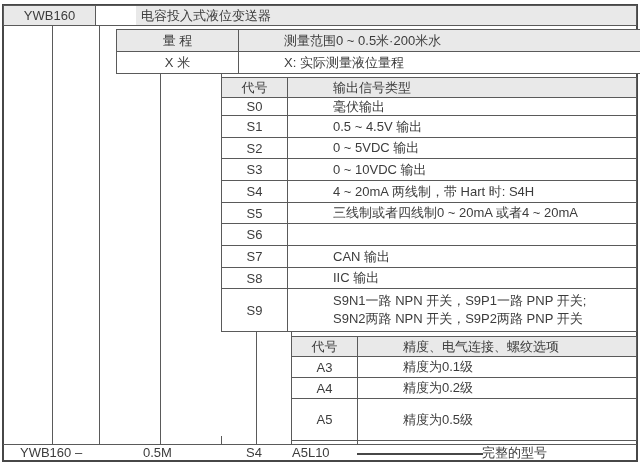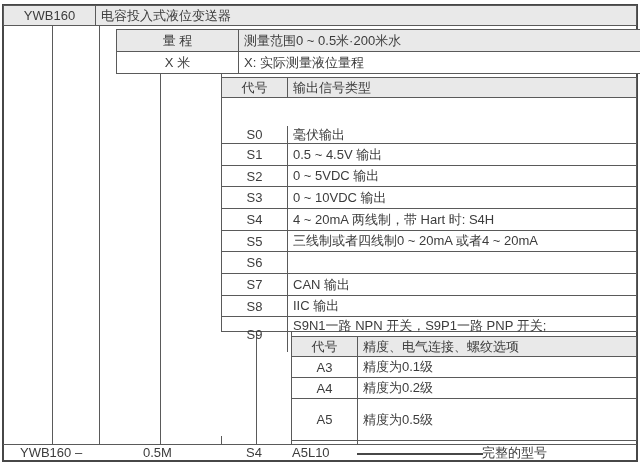--- a/index.html
+++ b/index.html
@@ -5,21 +5,21 @@
   html,body { margin:0; padding:0; background:#ffffff; }
   .canvas {
     position:relative; width:640px; height:467px; background:#ffffff;
     font-family:"Liberation Sans","DejaVu Sans",sans-serif;
     font-size:13px; color:#3c3c3c; overflow:hidden;
   }
   .abs { position:absolute; box-sizing:border-box; }
   .frame { left:2px; top:4px; width:636px; height:458px; border:2px solid #474747; }
   .vline { position:absolute; width:1px; background:#5a5a5a; }
   .tbl { position:absolute; box-sizing:border-box; border:1px solid #5a5a5a; display:flex; flex-direction:column; background:#ffffff; }
-  .trow { display:flex; border-bottom:1px solid #5a5a5a; box-sizing:border-box; flex:none; }
+  .trow { display:flex; border-bottom:1px solid #5a5a5a; box-sizing:border-box; flex:none;gap:40px; }
   .trow:last-child { border-bottom:none; flex:1; }
   .tlabel { border-right:1px solid #5a5a5a; display:flex; align-items:center; justify-content:center; box-sizing:border-box; flex:none; }
   .tdesc { flex:1; display:flex; align-items:center; padding-left:5px; box-sizing:border-box; white-space:pre-line; line-height:1.35; }
   .shaded { background:#e9e9e9; }
   .bottom-row { left:3px; top:444px; width:634px; height:17px; border-top:1px solid #5a5a5a; }
   .bottom-item { position:absolute; top:0; height:16px; line-height:16px; white-space:nowrap; }
   .model-line { position:absolute; top:8px; height:2px; background:#474747; }
 </style>
 </head>
 <body>
@@ -69,21 +69,21 @@
 
   <div class="tbl" style="left:221px; top:77px; width:416px; height:255px;">
     <div class="trow shaded" style="height:20px;">
       <div class="tlabel shaded" style="width:66px;">
         <span>代号</span>
       </div>
       <div class="tdesc shaded">
         <span>输出信号类型</span>
       </div>
     </div>
-    <div class="trow" style="height:18px;margin-top:28px;">
+    <div class="trow" style="height:18px;">
       <div class="tlabel" style="width:66px;">
           <span>S0</span>
         </div>
       <div class="tdesc"><span>毫伏输出</span></div>
     </div>
     <div class="trow" style="height:22px;">
       <div class="tlabel" style="width:66px;">
           <span>S1</span>
         </div>
       <div class="tdesc"><span>0.5 ~ 4.5V 输出</span></div>

